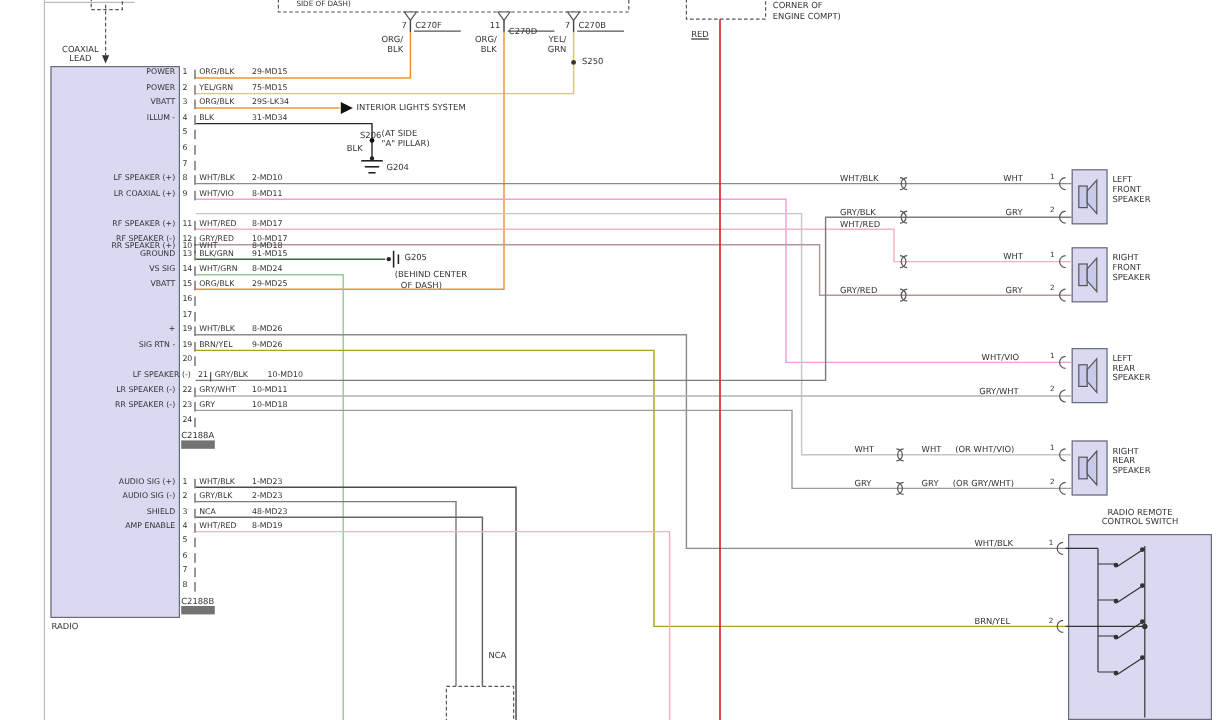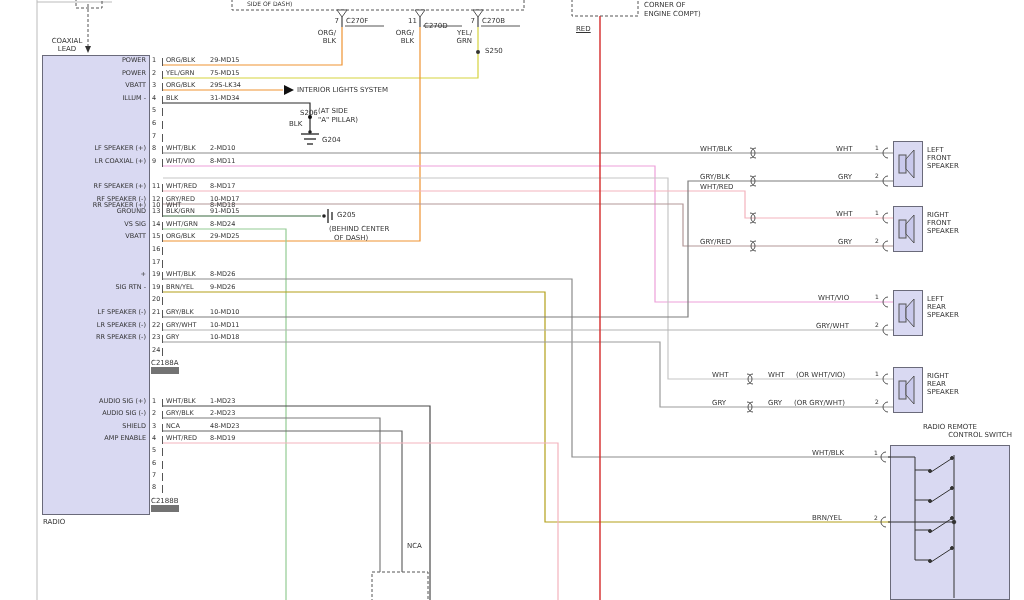--- a/index.html
+++ b/index.html
@@ -342,21 +342,21 @@
       </div>
 
       <div class="pin-row" style="top: 239.4px;">
         <span class="pin-name"></span>
         <span class="pin-num">20</span>
         <span class="pin-tick"></span>
         <span class="pin-wire"></span>
         <span class="pin-circuit"></span>
       </div>
 
-      <div class="pin-row" style="top: 252px;">
+      <div class="pin-row" style="top: 252px; margin-left: 13px;">
         <span class="pin-name">LF SPEAKER (-)</span>
         <span class="pin-num">21</span>
         <span class="pin-tick"></span>
         <span class="pin-wire">GRY/BLK</span>
         <span class="pin-circuit">10-MD10</span>
       </div>
 
       <div class="pin-row" style="top: 264.6px;">
         <span class="pin-name">LR SPEAKER (-)</span>
         <span class="pin-num">22</span>
@@ -510,18 +510,18 @@
   <div class="lbl spk-name" style="left:927px;top:372px;">
     <span>RIGHT</span>
     <span>REAR</span>
     <span>SPEAKER</span>
   </div>
   <div class="lbl sm" style="left:875px;top:370px;">1</div>
   <div class="lbl sm" style="left:875px;top:398px;">2</div>
 
   <div class="lbl ctr" style="left:888px;top:423px;width:124px;">
     <span style="display:block;">RADIO REMOTE</span>
-    <span style="display:block;text-align:right;">CONTROL SWITCH</span>
+    <span style="display:block;">CONTROL SWITCH</span>
   </div>
   <div class="lbl sm" style="left:874px;top:449px;">1</div>
   <div class="lbl sm" style="left:874px;top:514px;">2</div>
 
 </div>
 
 </body></html>

